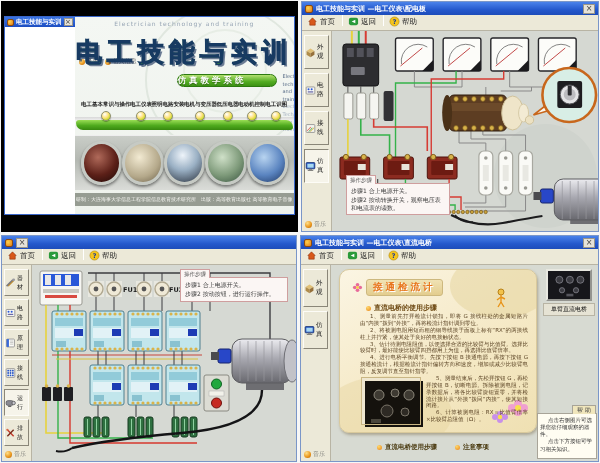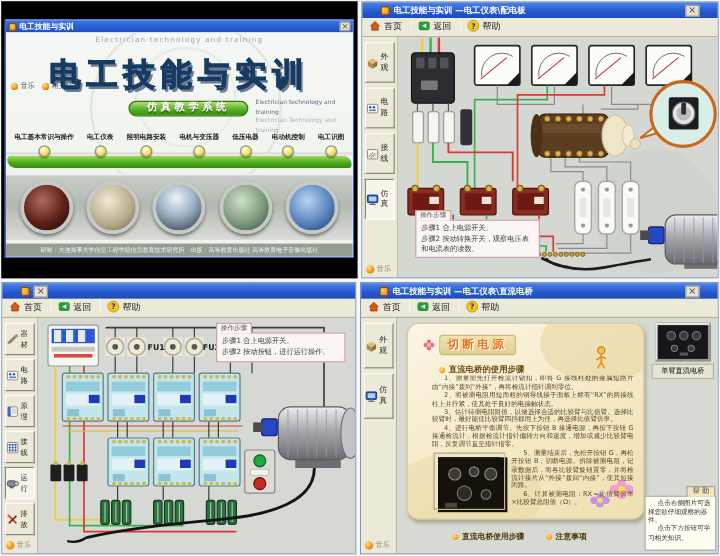--- a/index.html
+++ b/index.html
@@ -7,21 +7,21 @@
 body{font-family:"DejaVu Sans","Liberation Sans",sans-serif;}
 #stage{position:relative;width:600px;height:463px;background:#f7f7f7;overflow:hidden;}
 .panel{position:absolute;overflow:hidden;background:#d5d8d2;}
 #pA{left:1px;top:1px;width:297px;height:231px;background:#000;}
 #pB{left:301px;top:1px;width:298px;height:231px;}
 #pC{left:1px;top:235px;width:296px;height:227px;}
 #pD{left:300px;top:235px;width:299px;height:227px;}
 
 
 .simwin{position:absolute;inset:0;background:#ece9d8;border:1px solid #7a96c8;display:flex;flex-direction:column;}
-.tbar{height:13px;background:linear-gradient(180deg,#4a82ea,#2458cc 60%,#1d4cba);display:flex;align-items:center;gap:3px;padding:0 15px;flex:0 0 auto;}
+.tbar{height:13px;background:linear-gradient(180deg,#4a82ea,#2458cc 60%,#1d4cba);display:flex;align-items:center;gap:3px;padding:0 3px;flex:0 0 auto;}
 .tbar .ttl{color:#fff;font-size:7px;font-weight:bold;white-space:nowrap;overflow:hidden;flex:1;}
 .appicon{width:8px;height:8px;background:radial-gradient(circle at 35% 35%,#ffd24a,#e07818);border-radius:2px;border:1px solid #8a4a10;flex:0 0 auto;}
 .close{width:12px;height:10px;background:#e6e2d8;border:1px solid #9a968a;color:#444;font-size:8px;line-height:8px;text-align:center;flex:0 0 auto;cursor:default;}
 .toolbar{height:16px;background:#ece9d8;border-bottom:1px solid #b8b4a4;display:flex;align-items:flex-start;padding:0 3px;gap:1px;flex:0 0 auto;}
 .tbtn{display:inline-flex;align-items:center;gap:2px;font-size:7.5px;color:#222;padding:1px 4px 1px 2px;}
 .sep{width:1px;height:11px;background:#c6c2b2;border-right:1px solid #fff;margin:0 2px;}
 .wbody{flex:1;display:flex;position:relative;min-height:0;}
 .side{width:30px;background:#ece9d8;border-right:1px solid #b8b4a4;padding:4px 2px;display:flex;flex-direction:column;gap:4px;flex:0 0 auto;}
 .sbtn{height:34px;border:1px solid;border-color:#fdfcf7 #8a8678 #8a8678 #fdfcf7;background:#ece9d8;display:flex;flex-direction:row;align-items:center;justify-content:center;gap:1px;font-size:6.5px;color:#222;}
 .sbtn.active{border-color:#8a8678 #fdfcf7 #fdfcf7 #8a8678;background:#f6f4ea;}
@@ -31,34 +31,34 @@
 .diagram{flex:1;position:relative;background:#d5d8d2;overflow:hidden;padding-left:27px;}
 .diagram>svg{position:absolute;inset:0;width:100%;height:100%;}
 svg text{font-family:inherit;}
 .steps{position:absolute;background:#fbf6f4;border:1px solid #cf9e9e;padding:3px 4px 2px;font-size:6px;line-height:1.3;color:#3a3a3a;}
 .steps .tab{position:absolute;top:-9px;left:-1px;height:9px;background:#fbf6f4;border:1px solid #cf9e9e;border-bottom:none;font-size:5.5px;line-height:8px;padding:0 3px;color:#555;}
 .steps p{margin:0 0 1px;}
 .corner{position:absolute;left:3px;bottom:2px;display:flex;align-items:center;gap:2px;font-size:6px;color:#8a8a84;}
 .ball{width:7px;height:7px;border-radius:50%;background:radial-gradient(circle at 35% 30%,#ffe08a,#e8941a 60%,#b05c08);display:inline-block;flex:0 0 auto;}
 
 
-.winA{position:absolute;left:3px;top:15px;right:3px;height:199px;border:1px solid #3a66c8;background:#fff;display:flex;flex-direction:column;}
+.winA{position:absolute;left:3px;top:15px;right:3px;height:199px;border:1px solid #3a66c8;background:#fff;display:flex;flex-direction:row;}
 .tbarA{height:10px;background:linear-gradient(#3a74e4,#1d4ec2);display:flex;align-items:center;gap:2px;padding:0 2px;flex:0 0 auto;}
 .tbarA .ttl{color:#fff;font-size:6.5px;font-weight:bold;flex:1;white-space:nowrap;overflow:hidden;}
 .tbarA .appicon{width:7px;height:7px;}
 .closeA{width:9px;height:8px;font-size:7px;line-height:6px;}
 .contentA{flex:1;position:relative;background:linear-gradient(#f4f7f3,#eef2ec);overflow:hidden;}
 .globe{position:absolute;border:2px solid #e0e7df;border-radius:50%;}
 .g1{left:70px;top:-12px;width:160px;height:150px;}
 .g2{left:108px;top:12px;width:84px;height:84px;border-color:#e7ede5;}
 .enHeader{position:absolute;left:0;right:0;top:3px;text-align:center;font-size:6px;letter-spacing:1px;color:#96a4b4;}
 .linksA{position:absolute;left:4px;top:40px;display:flex;gap:6px;font-size:6px;color:#555;align-items:center;}
 .linksA .ball{width:6px;height:6px;}
 .bigTitle{position:absolute;left:0;right:0;top:18px;text-align:center;font-size:26px;font-weight:bold;letter-spacing:5px;color:#49b228;-webkit-text-stroke:1px #173a62;text-shadow:2px 2px 0 rgba(18,44,86,.6);}
-.pill{position:absolute;left:102px;top:57px;width:100px;height:13px;border-radius:7px;background:linear-gradient(#b2e070,#53ac22 60%,#3d9214);border:1px solid #2c7a10;color:#fff;font-size:8.5px;font-weight:bold;letter-spacing:3px;text-align:center;line-height:11px;text-shadow:0 1px 1px rgba(0,0,0,.4);}
+.pill{position:absolute;left:102px;top:57px;width:100px;height:13px;border-radius:7px;background:linear-gradient(#b2e070,#53ac22 60%,#3d9214);border:1px solid #2c7a10;color:#fff;font-size:8.5px;font-weight:bold;letter-spacing:3px;line-height:11px;text-shadow:0 1px 1px rgba(0,0,0,.4);}
 .enSub{position:absolute;left:208px;top:56px;font-size:5px;color:#5a6e88;line-height:1.5;}
 .enSub .l2{color:#a8b4c2;}
 .menuRow{position:absolute;left:2px;right:2px;top:84px;display:flex;justify-content:space-between;padding:0 5px;z-index:3;}
 .mcol{display:flex;flex-direction:column;align-items:center;gap:3px;min-width:0;}
 .mlabel{font-size:5.5px;font-weight:bold;color:#1a1a1a;white-space:nowrap;}
 .orb{width:10px;height:10px;border-radius:50%;background:radial-gradient(circle at 35% 30%,#fff,#ffe27a 45%,#c8dc2e 75%,#70900a);border:1px solid #90906a;box-shadow:0 1px 1px rgba(0,0,0,.35);}
 .grayline{position:absolute;left:0;right:0;top:100px;height:4px;background:linear-gradient(#d8d8d8,#f4f4f4);}
 .swoosh{position:absolute;left:1px;right:1px;top:103px;height:10px;background:linear-gradient(#9ade55,#4faa1e 55%,#37880f);border-radius:6px 14px 6px 14px;z-index:2;}
 .photoBand{position:absolute;left:0;right:0;top:118px;height:55px;background:linear-gradient(180deg,#c9cdc7,#b4b8b2 45%,#dadcd8);border-top:1px solid #eee;display:flex;align-items:center;justify-content:space-around;padding:0 6px;}
 .pc{width:44px;height:44px;border-radius:50%;border:3px solid #c6cac4;box-shadow:0 2px 3px rgba(0,0,0,.45);}
@@ -705,21 +705,21 @@
             <span class="blob1"></span>
             <span class="blob2"></span>
             <div class="ribbon">
               <svg width="11" height="11" viewBox="0 0 12 12">
                   <circle cx="6" cy="3" r="2" fill="#e86a9a"></circle>
                   <circle cx="3" cy="6" r="2" fill="#e86a9a"></circle>
                   <circle cx="9" cy="6" r="2" fill="#e86a9a"></circle>
                   <circle cx="6" cy="9" r="2" fill="#e86a9a"></circle>
                   <circle cx="6" cy="6" r="1.6" fill="#f8d04a"></circle>
                 </svg>
-              <span class="rbg">切断电源</span>
+              <span class="rbg">接通检流计</span>
             </div>
             <div class="secttl">
                 <i class="dot-o"></i>
                 <span>直流电桥的使用步骤</span>
               </div>
             <div class="paras">
               <p>1、测量前先打开检流计锁扣，即将 G 接线柱处的金属短路片由“内接”拨到“外接”，再将检流计指针调到零位。</p>
               <p>2、将被测电阻用短而粗的铜导线接于面板上标有“RX”的两接线柱上并拧紧，使其处于良好的电接触状态。</p>
               <p>3、估计待测电阻阻值，以便选择合适的比较臂与比值臂。选择比较臂时，最好能使比较臂四挡都用上为佳，再选择比值臂倍率。</p>
               <p>4、进行电桥平衡调节。先按下按钮 B 接通电源，再按下按钮 G 接通检流计，根据检流计指针偏转方向和速度，增加或减少比较臂电阻，反复调节直至指针指零。</p>

